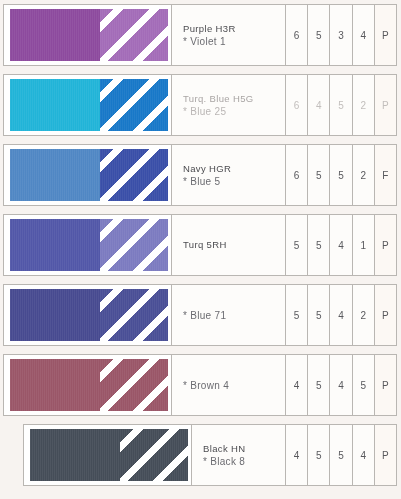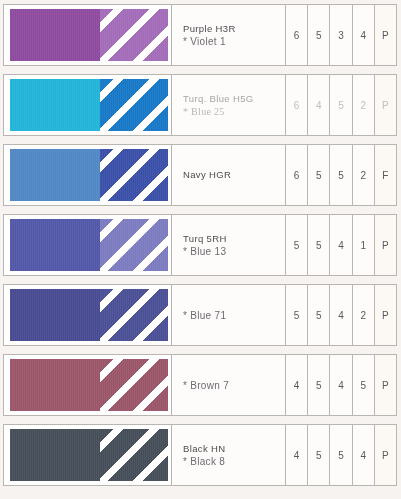--- a/index.html
+++ b/index.html
@@ -19,21 +19,21 @@
   .row{
     position:relative;
     display:flex;
     align-items:stretch;
     height:62px;
     margin-bottom:8px;
     background:#fdfbf9;
     border:1px solid #b9b6b2;
     box-sizing:border-box;
   }
-  .row:last-child{margin-bottom:0;}
+  .row:last-child{margin-bottom:0;margin-left:20px;}
 
   
   .swatch{
     position:relative;
     width:168px;
     flex:0 0 168px;
     border-right:1px solid #b9b6b2;
     background:#ffffff;
     box-sizing:border-box;
     padding:4px 3px 4px 6px;
@@ -93,21 +93,21 @@
   }
   .label .sub{
     font-size:10px;
     color:#6b6b70;
     letter-spacing:0.3px;
     line-height:11px;
     white-space:nowrap;
     margin-top:1px;
   }
   .row.faded .label .name{color:#a9a5a4;}
-  .row.faded .label .sub{color:#bab6b5;font-family:Liberation Serif, serif;}
+  .row.faded .label .sub{color:#bab6b5;}
 
   
   .ratings{
     flex:0 0 110px;
     display:flex;
     box-sizing:border-box;
   }
   .cell{
     flex:1 1 0;
     border-right:1px solid #b9b6b2;
@@ -166,39 +166,39 @@
     </div>
     <div class="row">
       <div class="swatch">
         <div class="swatch-inner">
           <div class="solid" style="background: rgb(80, 135, 196);"></div>
           <div class="striped" style="background: repeating-linear-gradient(-45deg, rgb(58, 79, 168) 0px, rgb(58, 79, 168) 18px, rgb(255, 255, 255) 18px, rgb(255, 255, 255) 25px);"></div>
         </div>
       </div>
       <div class="label">
         <div class="name">Navy HGR</div>
+        <div class="sub">* Blue 5</div>
       </div>
       <div class="ratings">
         <div class="cell">6</div>
         <div class="cell">5</div>
         <div class="cell">5</div>
         <div class="cell">2</div>
         <div class="cell">F</div>
       </div>
     </div>
     <div class="row">
       <div class="swatch">
         <div class="swatch-inner">
           <div class="solid" style="background: rgb(82, 87, 168);"></div>
           <div class="striped" style="background: repeating-linear-gradient(-45deg, rgb(124, 123, 192) 0px, rgb(124, 123, 192) 18px, rgb(255, 255, 255) 18px, rgb(255, 255, 255) 25px);"></div>
         </div>
       </div>
       <div class="label">
         <div class="name">Turq 5RH</div>
-        <div class="sub">* Blue 13</div>
       </div>
       <div class="ratings">
         <div class="cell">5</div>
         <div class="cell">5</div>
         <div class="cell">4</div>
         <div class="cell">1</div>
         <div class="cell">P</div>
       </div>
     </div>
     <div class="row">
@@ -220,21 +220,21 @@
       </div>
     </div>
     <div class="row">
       <div class="swatch">
         <div class="swatch-inner">
           <div class="solid" style="background: rgb(154, 86, 104);"></div>
           <div class="striped" style="background: repeating-linear-gradient(-45deg, rgb(154, 86, 104) 0px, rgb(154, 86, 104) 18px, rgb(255, 255, 255) 18px, rgb(255, 255, 255) 25px);"></div>
         </div>
       </div>
       <div class="label">
-        <div class="sub">* Brown 7</div>
+        <div class="sub">* Brown 4</div>
       </div>
       <div class="ratings">
         <div class="cell">4</div>
         <div class="cell" style="position: relative;">5</div>
         <div class="cell">4</div>
         <div class="cell">5</div>
         <div class="cell">P</div>
       </div>
     </div>
     <div class="row">

